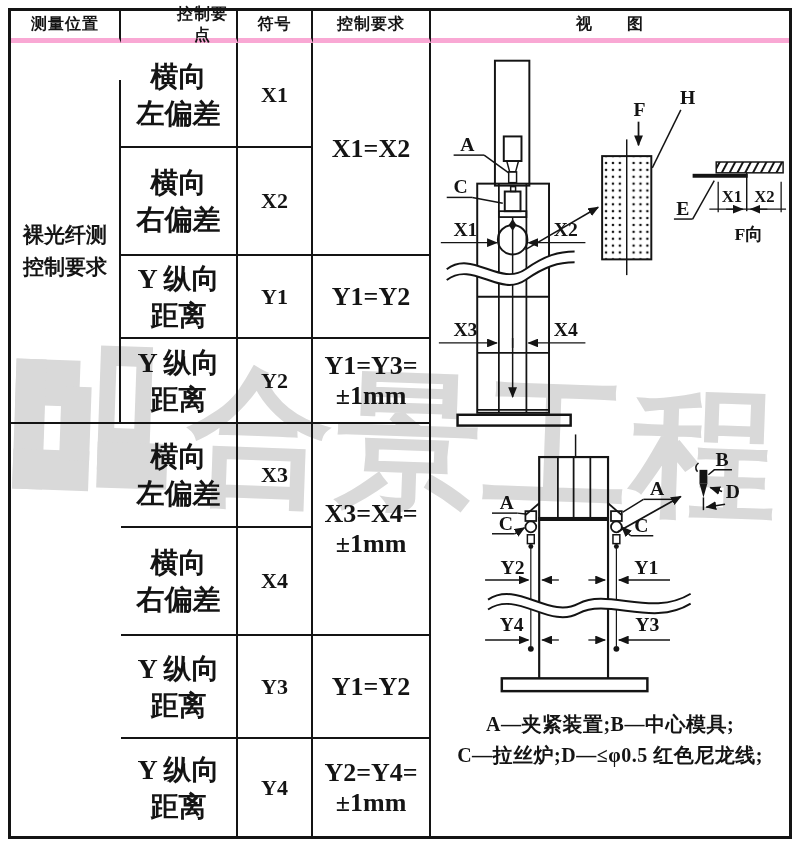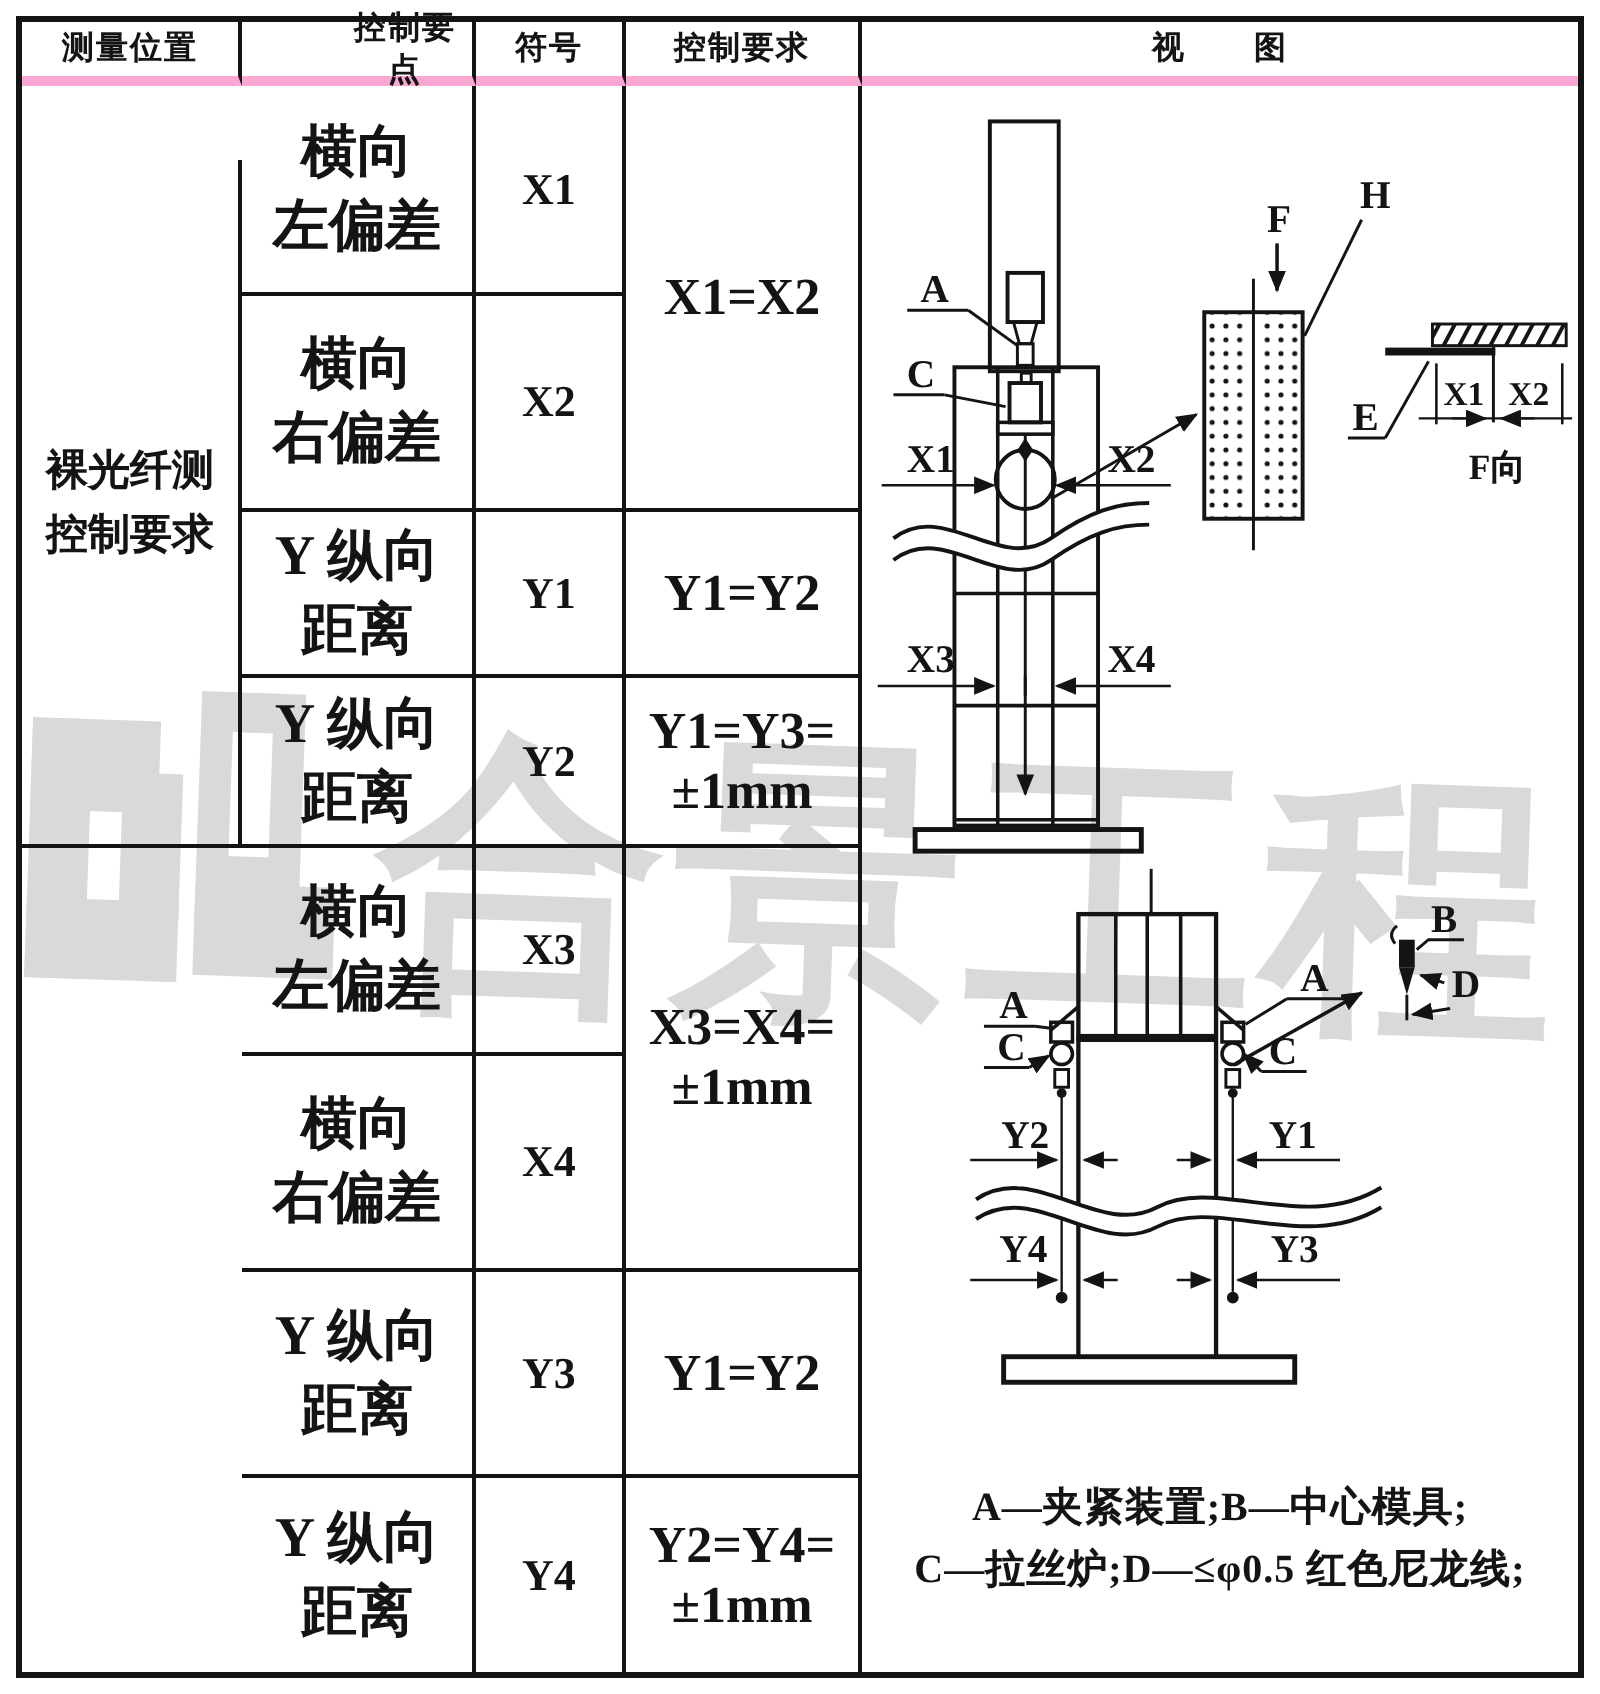--- a/index.html
+++ b/index.html
@@ -25,21 +25,21 @@
   .br{border-right:2px solid #141414;}
   .bb{border-bottom:2px solid #141414;}
   .hdr{font-size:16px; letter-spacing:1px; border-bottom:5px solid #f9a8d4;}
   .pos{font-size:21px; line-height:32px;margin-top:37px;}
   .pt{font-size:28px; line-height:37px;}
   .sym{font-size:22px;}
   .req{font-size:26px; line-height:30px;}
   .view-cell{position:relative; padding:0; justify-content:flex-start;}
   .view-cell svg{display:block;}
   .legend{
-    position:absolute; left:0; top:696px; width:100%;
+    position:absolute; left:0; top:666px; width:100%;
     font-size:20px; font-weight:bold; line-height:31px; text-align:center;
     letter-spacing:0.5px;
   }
   .dg-label{font-family:"Liberation Serif","DejaVu Serif",serif; font-weight:bold;}
 </style>
 </head>
 <body>
 
 <div class="page">
 

